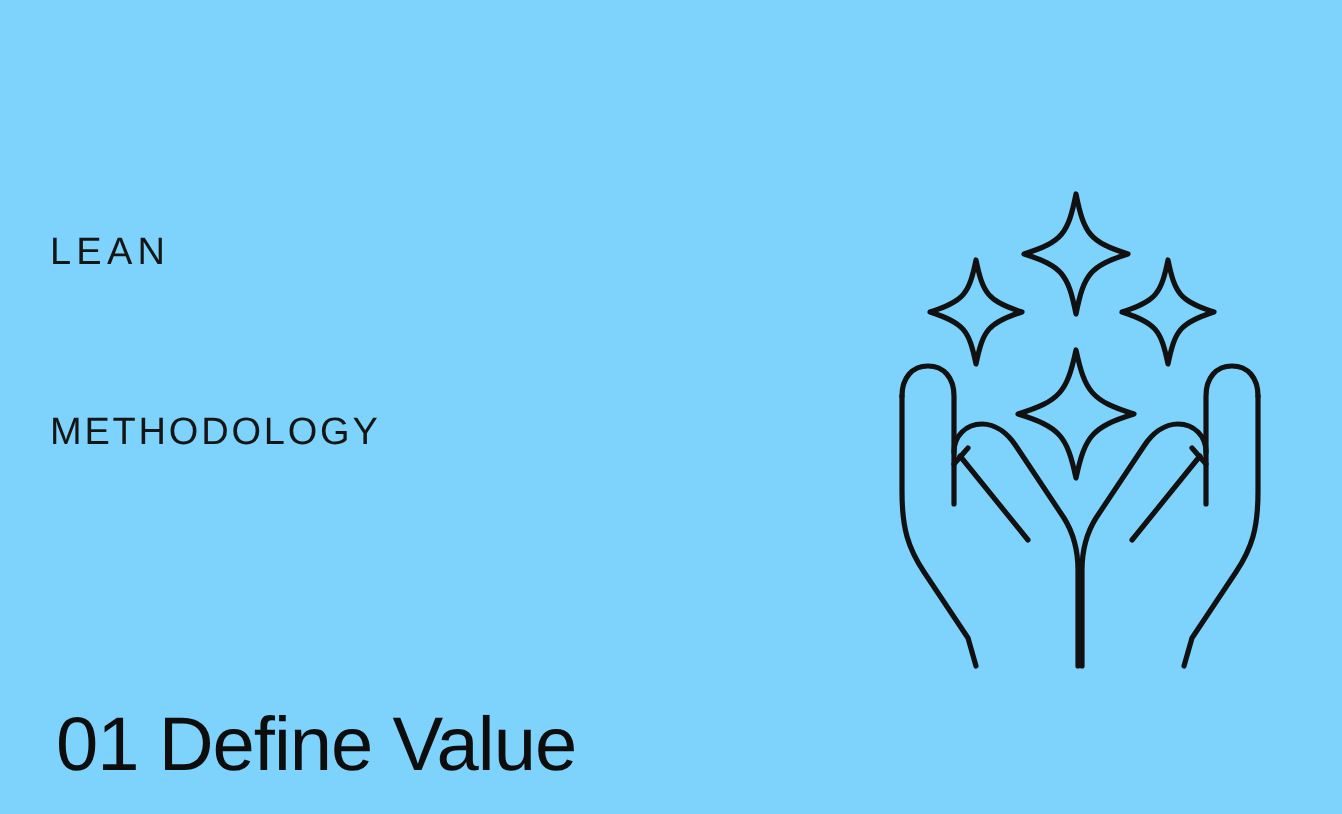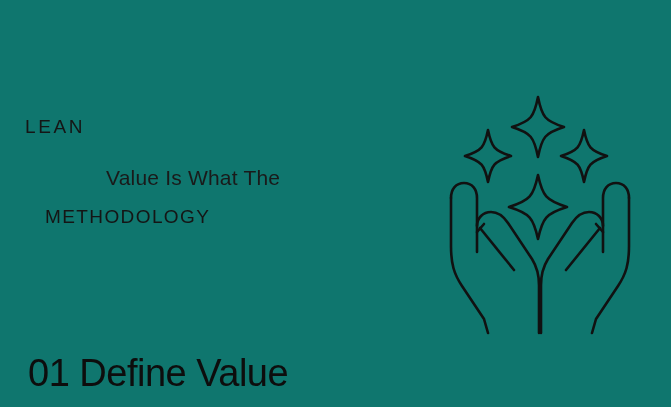--- a/index.html
+++ b/index.html
@@ -10,37 +10,37 @@
     width: 671px;
     height: 407px;
     background: #f7f7f7;
     font-family: "Liberation Sans", sans-serif;
     overflow: hidden;
   }
   .slide {
     position: relative;
     width: 671px;
     height: 407px;
-    background: #0f766e;
+    background: #7dd3fc;
   }
 
   
   .eyebrow {
     position: absolute;
     left: 25px;
     top: 52px;
     color: #151515;
     font-size: 19px;
     line-height: 30px;
     font-weight: 400;
     letter-spacing: 2.6px;
     white-space: pre;
   }
   .eyebrow-line-1 { display: block; }
-  .eyebrow-line-2 { display: block; letter-spacing: 1.4px; margin-left: 20px; }
+  .eyebrow-line-2 { display: block; letter-spacing: 1.4px; }
 
   
   .body-copy {
     position: absolute;
     left: 106px;
     top: 162px;
     width: 270px;
     color: #1a1a1a;
     font-size: 21px;
     line-height: 31px;
@@ -80,21 +80,20 @@
 <body>
 
 <div class="slide">
 
   <div class="eyebrow">
     <span class="eyebrow-line-1">LEAN</span>
     <span class="eyebrow-line-2">METHODOLOGY</span>
   </div>
 
   <div class="body-copy">
-    <span>Value Is What The</span>
   </div>
 
   <div class="headline">01 Define Value</div>
 
   <div class="illustration">
     <svg viewBox="0 0 244 262" xmlns="http://www.w3.org/2000/svg" fill="none" stroke="#111111" stroke-width="2.6" stroke-linecap="round" stroke-linejoin="round">
 
       <path d="M120 13 C124 33 127 37 146 43 C127 49 124 53 120 73 C116 53 113 49 94 43 C113 37 116 33 120 13 Z"></path>
 
       <path d="M70 46 C73.5 63 76 66.5 93 72 C76 77.5 73.5 81 70 98 C66.5 81 64 77.5 47 72 C64 66.5 66.5 63 70 46 Z"></path>

